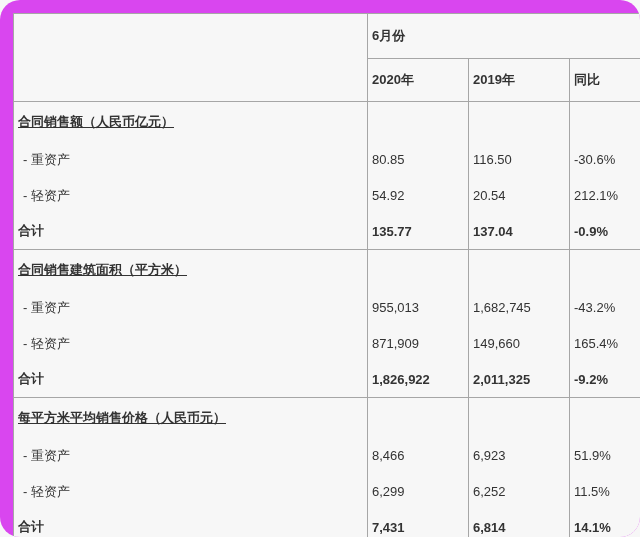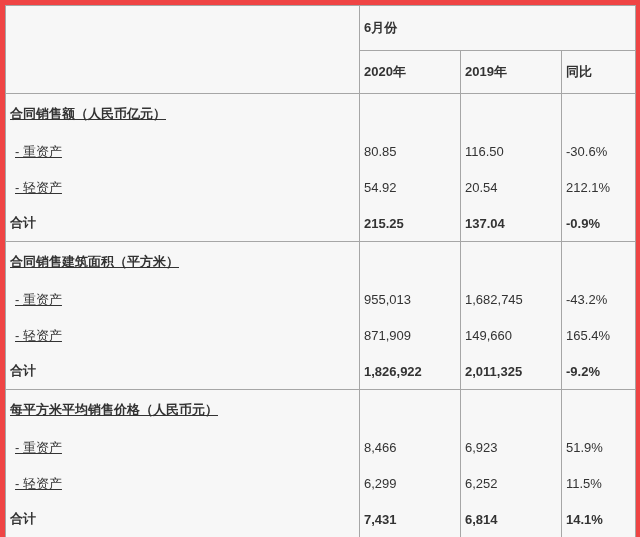--- a/index.html
+++ b/index.html
@@ -9,23 +9,24 @@
   body {
     background: #f7f7f7;
     font-family: "Liberation Sans", "DejaVu Sans", sans-serif;
     color: #333333;
     font-size: 13px;
   }
   .page {
     width: 640px;
     height: 537px;
     box-sizing: border-box;
-    padding: 5px;
-    background: #ef4444;
+    padding: 13px;
+    background: #d946ef;
     overflow: hidden;
+    border-radius: 20px;
   }
   table.report {
     border-collapse: collapse;
     table-layout: fixed;
     width: 630px;
     border: 1px solid #a6a6a6;
     background: #f7f7f7;
   }
   col.c-label { width: 354px; }
   col.c-2020  { width: 101px; }
@@ -56,21 +57,21 @@
     border-top: 1px solid #a6a6a6;
     text-decoration: underline;
   }
   tr.h-group th { height: 45px; }
   tr.h-cols  th { height: 43px; }
   tr.r-title td { height: 40px; }
   tr.r-data  td { height: 36px; }
   tr.r-total td { height: 36px; }
 
   .bold { font-weight: bold; }
-  td.indent { padding-left: 9px; text-decoration: underline; }
+  td.indent { padding-left: 9px; }
 </style>
 </head>
 <body>
 
 <div class="page">
   <table class="report">
     <colgroup>
       <col class="c-label">
       <col class="c-2020">
       <col class="c-2019">
@@ -102,21 +103,21 @@
         <td>-30.6%</td>
       </tr>
       <tr class="r-data">
         <td class="indent">- 轻资产</td>
         <td>54.92</td>
         <td>20.54</td>
         <td>212.1%</td>
       </tr>
       <tr class="r-total">
         <td class="bold">合计</td>
-        <td class="bold">215.25</td>
+        <td class="bold">135.77</td>
         <td class="bold">137.04</td>
         <td class="bold">-0.9%</td>
       </tr>
     </tbody>
 
     <tbody>
       <tr class="r-title section-start">
         <td class="bold">合同销售建筑面积（平方米）</td>
         <td></td>
         <td></td>

